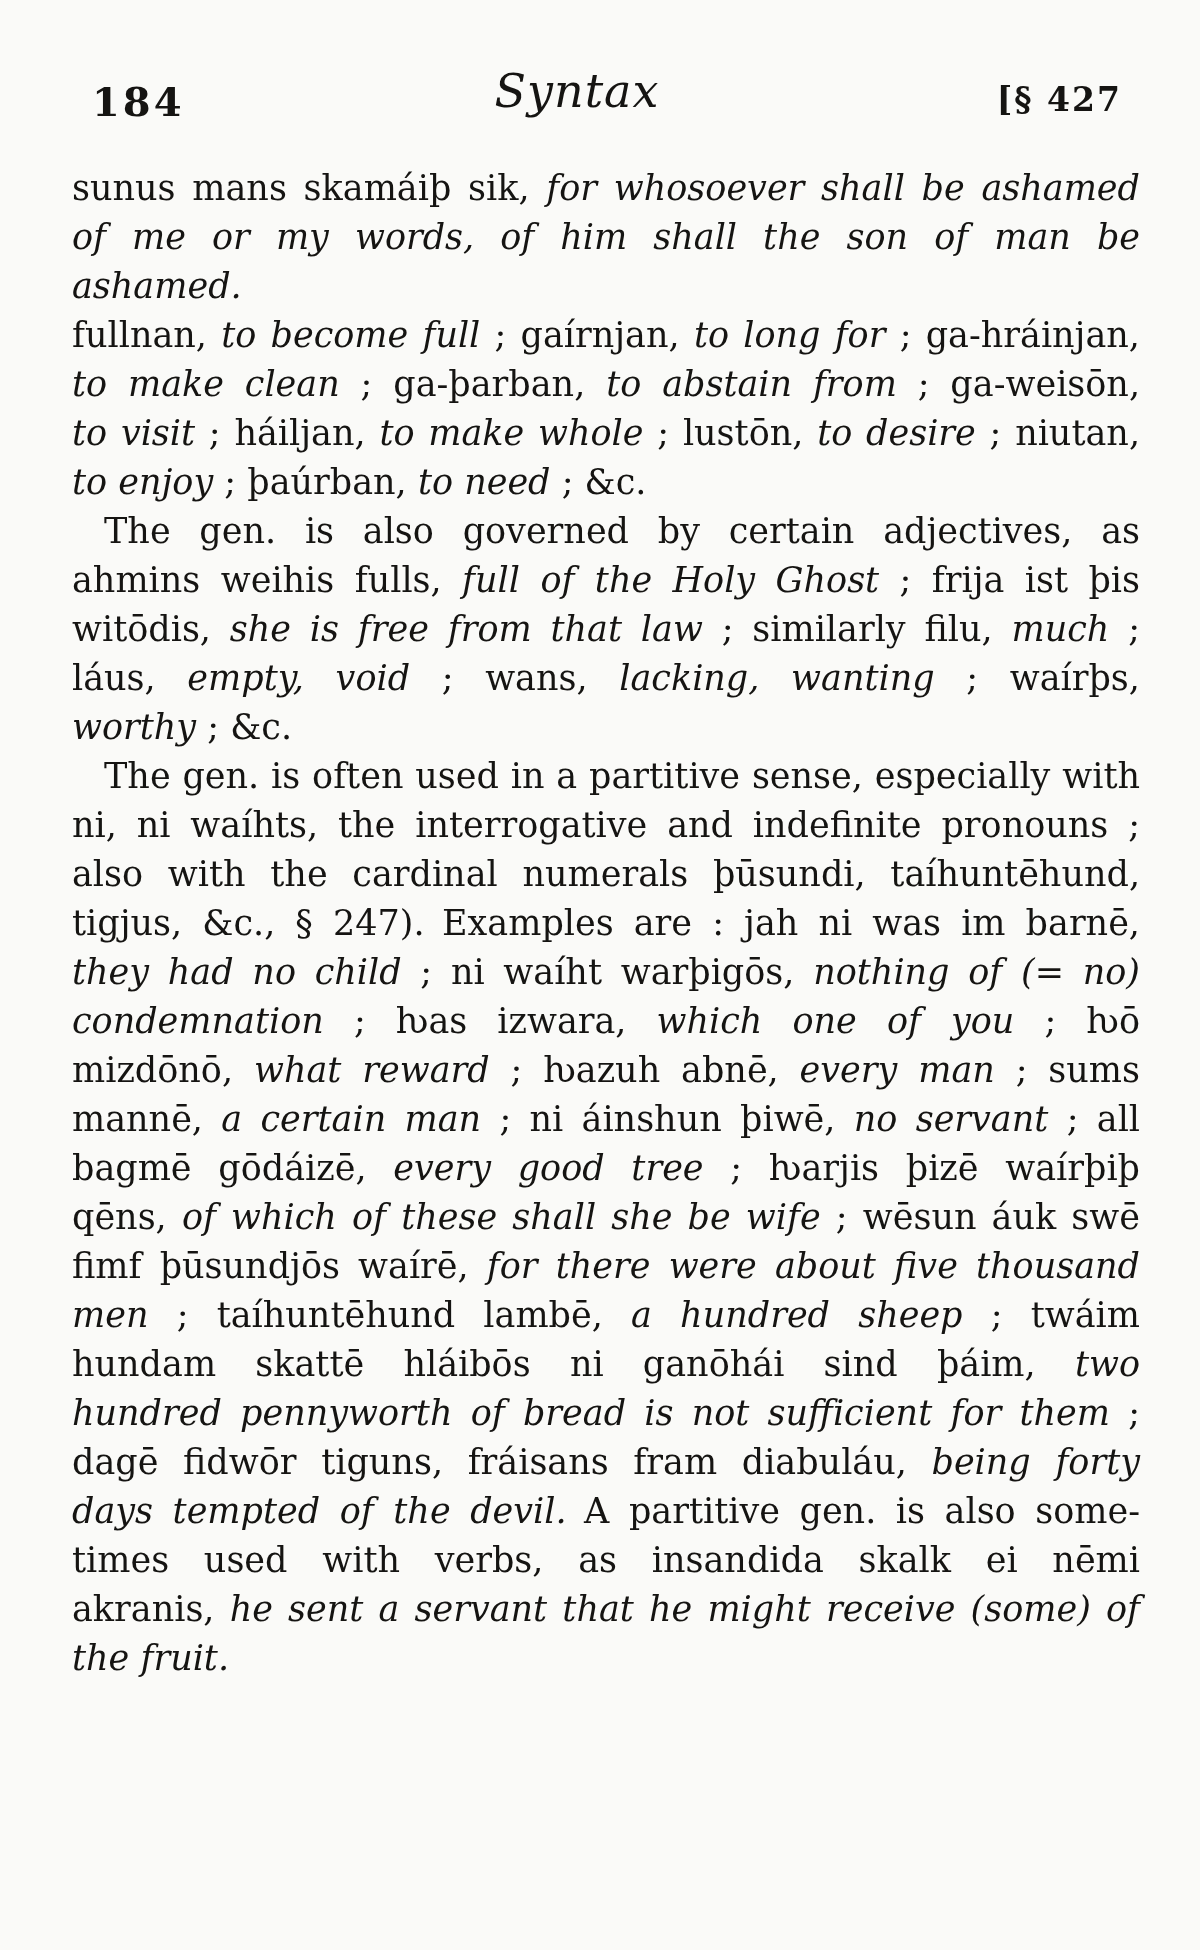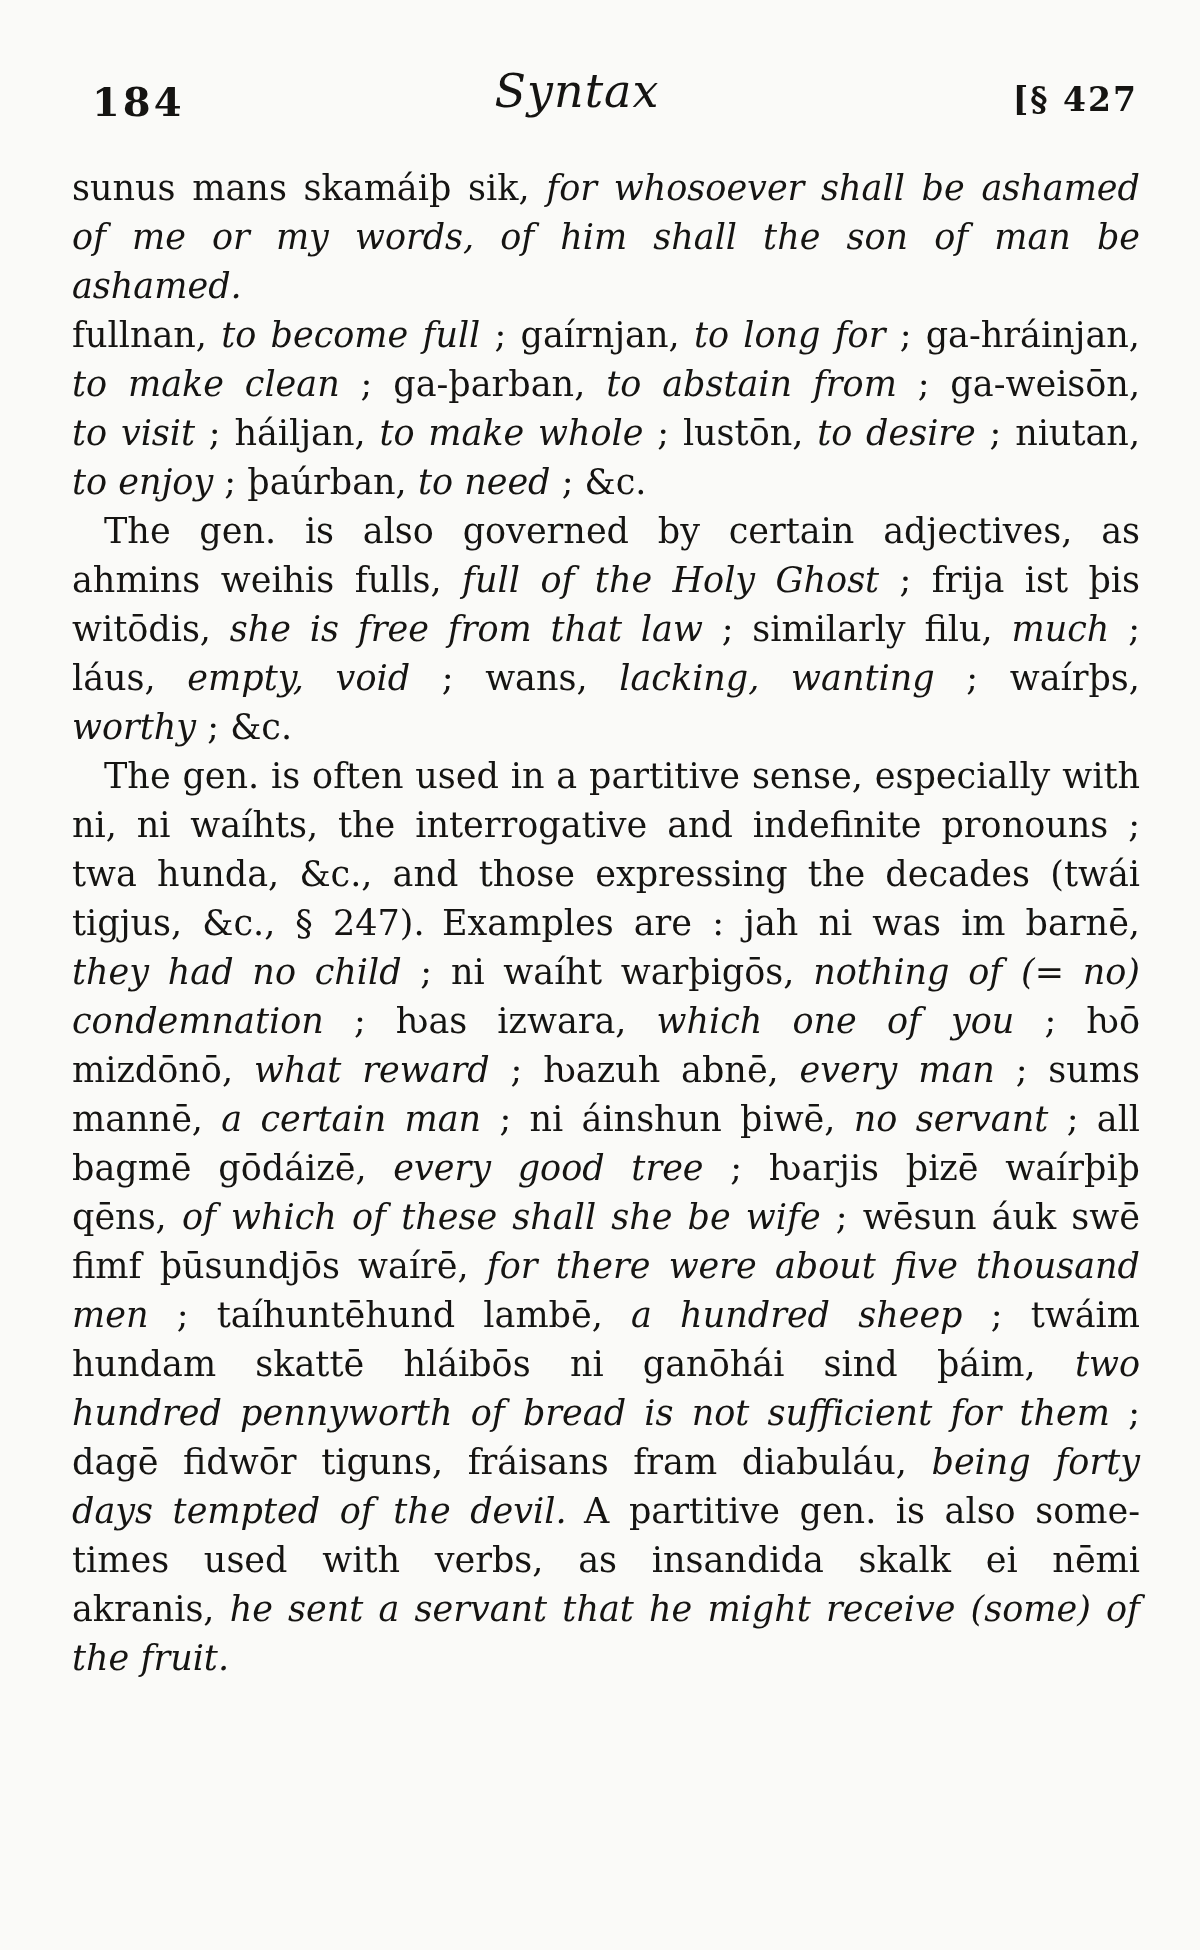--- a/index.html
+++ b/index.html
@@ -39,21 +39,21 @@
     right: 60px;
     top: 0;
     text-align: center;
     font-style: italic;
     font-size: 46px;
     font-weight: 500;
     letter-spacing: 1px;
   }
   .secref {
     position: absolute;
-    right: 4px;
+    right: 20px;
     top: 16px;
     font-size: 33px;
     font-weight: bold;
     letter-spacing: 2px;
   }
   .text-block {
     margin-top: 38px;
     width: 1068px;
     font-size: 35px;
     line-height: 49px;
@@ -92,21 +92,21 @@
       <div class="para indent">
         <div class="line just"><span class="seg-r">The gen. is also governed by certain adjectives, as</span></div>
         <div class="line just"><span class="seg-b">ahmins weihis fulls, </span><span class="seg-i">full of the Holy Ghost</span><span class="seg-r"> ; </span><span class="seg-b">frija ist þis</span></div>
         <div class="line just"><span class="seg-b">witōdis, </span><span class="seg-i">she is free from that law</span><span class="seg-r"> ; similarly </span><span class="seg-b">filu, </span><span class="seg-i">much</span><span class="seg-r"> ;</span></div>
         <div class="line just"><span class="seg-b">láus, </span><span class="seg-i">empty, void</span><span class="seg-r"> ; </span><span class="seg-b">wans, </span><span class="seg-i">lacking, wanting</span><span class="seg-r"> ; </span><span class="seg-b">waírþs,</span></div>
         <div class="line"><span class="seg-i">worthy</span><span class="seg-r"> ; &amp;c.</span></div>
       </div>
       <div class="para indent">
         <div class="line just"><span class="seg-r">The gen. is often used in a partitive sense, especially with</span></div>
         <div class="line just"><span class="seg-b">ni, ni waíhts, </span><span class="seg-r">the interrogative and indefinite pronouns ;</span></div>
-        <div class="line just"><span class="seg-b">twa hunda, </span><span class="seg-r">&amp;c., and those expressing the decades (</span><span class="seg-b">twái</span></div>
+        <div class="line just"><span class="seg-r">also with the cardinal numerals </span><span class="seg-b">þūsundi, taíhuntēhund,</span></div>
         <div class="line just"><span class="seg-b">tigjus, </span><span class="seg-r">&amp;c., </span><span class="seg-b">§ 247</span><span class="seg-r">). Examples are : </span><span class="seg-b">jah ni was im barnē,</span></div>
         <div class="line just"><span class="seg-i">they had no child</span><span class="seg-r"> ; </span><span class="seg-b">ni waíht warþigōs, </span><span class="seg-i">nothing of (= no)</span></div>
         <div class="line just"><span class="seg-i">condemnation</span><span class="seg-r"> ; </span><span class="seg-b">ƕas izwara, </span><span class="seg-i">which one of you</span><span class="seg-r"> ; </span><span class="seg-b">ƕō</span></div>
         <div class="line just"><span class="seg-b">mizdōnō, </span><span class="seg-i">what reward</span><span class="seg-r"> ; </span><span class="seg-b">ƕazuh abnē, </span><span class="seg-i">every man</span><span class="seg-r"> ; </span><span class="seg-b">sums</span></div>
         <div class="line just"><span class="seg-b">mannē, </span><span class="seg-i">a certain man</span><span class="seg-r"> ; </span><span class="seg-b">ni áinshun þiwē, </span><span class="seg-i">no servant</span><span class="seg-r"> ; </span><span class="seg-b">all</span></div>
         <div class="line just"><span class="seg-b">bagmē gōdáizē, </span><span class="seg-i">every good tree</span><span class="seg-r"> ; </span><span class="seg-b">ƕarjis þizē waírþiþ</span></div>
         <div class="line just"><span class="seg-b">qēns, </span><span class="seg-i">of which of these shall she be wife</span><span class="seg-r"> ; </span><span class="seg-b">wēsun áuk swē</span></div>
         <div class="line just"><span class="seg-b">fimf þūsundjōs waírē, </span><span class="seg-i">for there were about five thousand</span></div>
         <div class="line just"><span class="seg-i">men</span><span class="seg-r"> ; </span><span class="seg-b">taíhuntēhund lambē, </span><span class="seg-i">a hundred sheep</span><span class="seg-r"> ; </span><span class="seg-b">twáim</span></div>
         <div class="line just"><span class="seg-b">hundam skattē hláibōs ni ganōhái sind þáim, </span><span class="seg-i">two</span></div>

